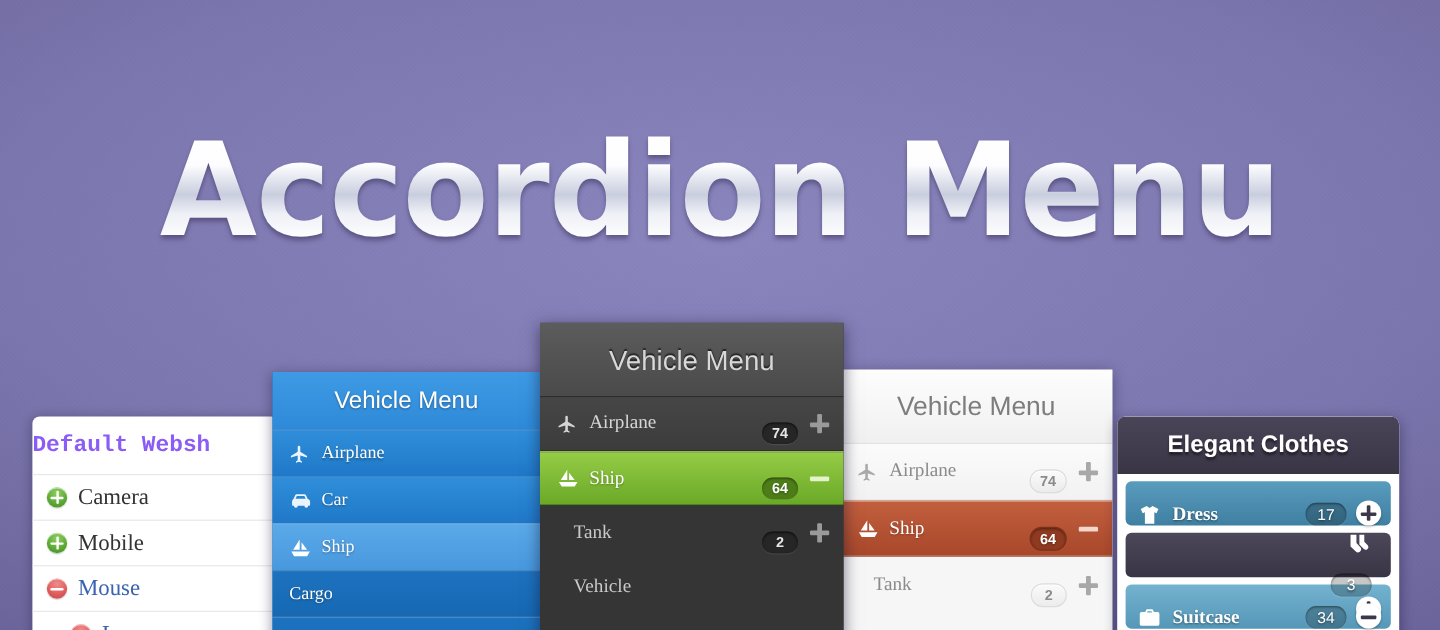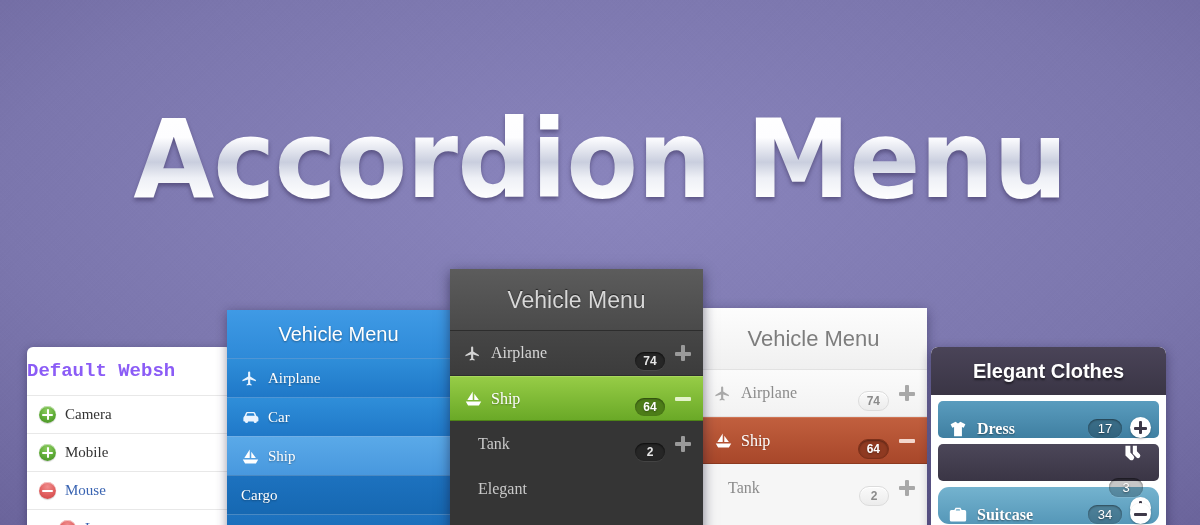--- a/index.html
+++ b/index.html
@@ -63,21 +63,21 @@
     text-align: left;
     color: #8b5cf6;
     font-size: 19px; font-weight: bold;
     font-family: Liberation Mono, monospace;
     white-space: nowrap;
   }
   #p1 .row {
     height: 38px; display: flex; align-items: center;
     border-top: 1px solid #e8e8e8;
     padding-left: 12px;
-    font-size: 15px; color: #333;
+    font-size: 19px; color: #333;
     white-space: nowrap;
   }
   #p1 .row.sub { padding-left: 32px; }
   #p1 .row.link { color: #3a64b2; }
   .cir {
     width: 17px; height: 17px; border-radius: 50%;
     margin-right: 9px; flex: none; position: relative;
     box-shadow: inset 0 1px 0 rgba(255,255,255,.55), 0 1px 1px rgba(0,0,0,.18);
   }
   .cir.plus  { background: radial-gradient(circle at 50% 28%, #8fce63 0%, #5aa832 60%, #468a25 100%); }
@@ -224,21 +224,21 @@
   #p5 .rows { padding: 6px 7px 0 7px; }
   #p5 .row {
     height: 37px; display: flex; align-items: flex-end;
     padding: 0 8px 0 10px; margin-bottom: 6px;
     border-radius: 5px;
     color: #fff; font-size: 16px; font-weight: bold;
     text-shadow: 0 1px 2px rgba(0,0,0,.45);
     white-space: nowrap;
   }
   #p5 .row.blue  { background: linear-gradient(180deg, #5a9cbe 0%, #3f7fa1 100%); }
-  #p5 .row.blue2 { background: linear-gradient(180deg, #74b3cf 0%, #5597b8 100%); border-radius: 11px; }
+  #p5 .row.blue2 { background: linear-gradient(180deg, #74b3cf 0%, #5597b8 100%); }
   #p5 .row.dark  { background: linear-gradient(180deg, #4c4759 0%, #3a3545 100%); flex-direction: column; }
   #p5 .badge {
     min-width: 34px; padding: 2px 7px; border-radius: 9px;
     font-size: 13px; font-weight: normal;
     background: rgba(0,0,0,.22); color:#fff;
     box-shadow: inset 0 1px 2px rgba(0,0,0,.45), 0 1px 0 rgba(255,255,255,.12);
     margin-right: 8px;
   }
   .rnd {
     width: 21px; height: 21px; border-radius: 50%; flex:none; position: relative;
@@ -347,21 +347,21 @@
     </div>
 
     <div class="row sub">
       <span class="lbl">Tank</span>
       <span class="sp"></span>
       <span class="badge">2</span>
       <span class="pm plus"></span>
     </div>
 
     <div class="row sub">
-      <span class="lbl">Elegant</span>
+      <span class="lbl">Vehicle</span>
     </div>
 
     <div class="row sub">
       <span class="lbl">Helicopter</span>
     </div>
   </div>
 
   <div id="p4" class="panel">
     <div class="hd">Vehicle Menu</div>
 

